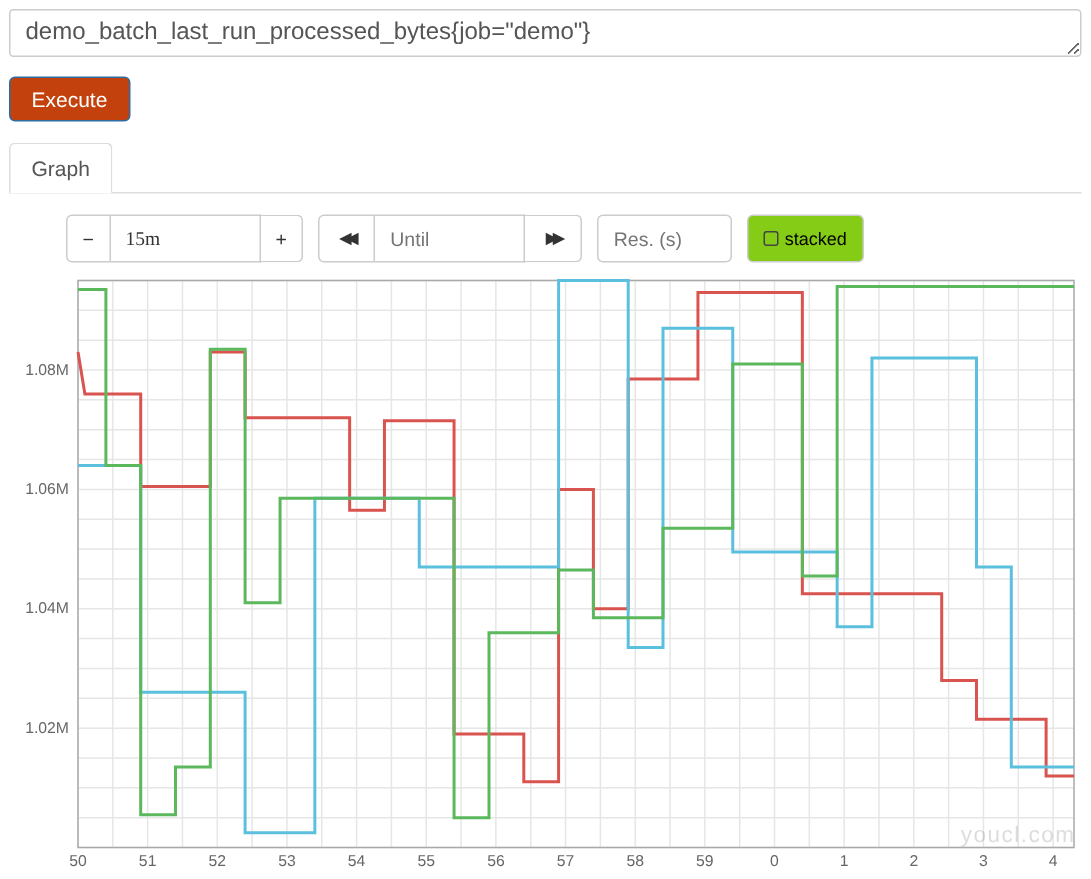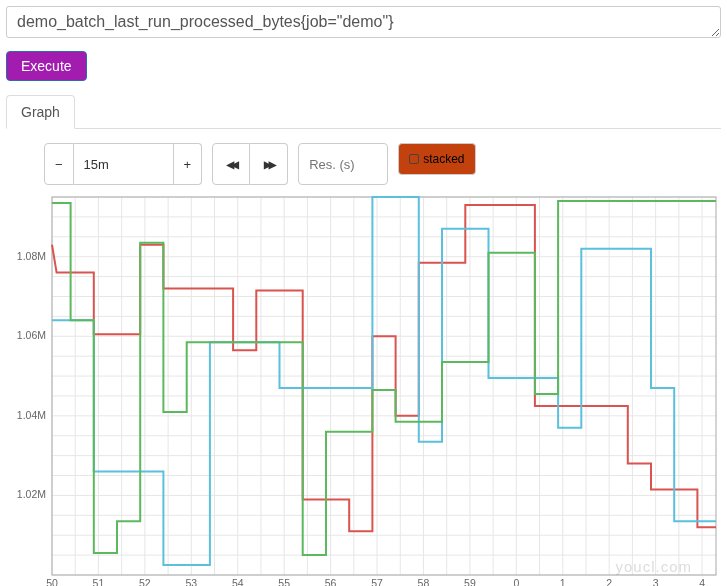--- a/index.html
+++ b/index.html
@@ -33,21 +33,21 @@
   padding: 6px 14px;
   border-radius: 4px;
   font-size: 14px;
   cursor: pointer;
   background: #fff;
   display: inline-flex;
   align-items: center;
   justify-content: center;
 }
 .btn-primary {
-  background: #a21caf;
+  background: #c2410c;
   border-color: #2e6da4;
   color: #fff;
 }
 .select-like {
   border: 1px solid #ccc;
   border-radius: 4px;
   padding: 6px 28px 6px 12px;
   color: #666;
   position: relative;
   min-width: 200px;
@@ -110,28 +110,28 @@
   font-family: inherit;
   font-size: 13px;
 }
 .input-sm {
   border: 1px solid #ccc;
   border-radius: 4px;
   padding: 14px 10px;
   font-size: 13px;
   color: #555;
   width: 90px;
-  height: 42px;
+  height: 32px;
   font-family: inherit;
 }
 .input-until { width: 190px; }
 .btn-outline {
   border: 1px solid #ccc;
   border-radius: 4px;
-  background: #c2410c;
+  background: #84cc16;
   padding: 6px 10px;
   height: 32px;
   display: flex;
   align-items: center;
   gap: 4px;
   font-size: 12px;
 }
 .icon {
   font-family: "Lucida Sans Unicode", sans-serif;
   font-weight: bold;
@@ -142,21 +142,21 @@
   margin-left: 0;
 }
 svg { display: block; }
 .y-label { font-size: 10.5px; fill: #666; }
 .x-label { font-size: 10.5px; fill: #666; }
 .grid line { stroke: #e6e6e6; stroke-width: 1; }
 .chart-border { fill: none; stroke: #a9a9a9; stroke-width: 1; }
 .series { fill: none; stroke-width: 2; }
 .watermark {
   position: absolute;
-  right: 29px;
+  right: 4px;
   bottom: 16px;
   font-size: 15px;
   color: rgba(140,140,140,0.3);
   letter-spacing: 1px;
   font-weight: 400;
   pointer-events: none;
 }
 </style>
 </head>
 <body>
@@ -171,29 +171,30 @@
 
 <div class="tabs">
   <div class="tab active">Graph</div>
 </div>
 
 <div class="toolbar">
   <div class="btn-group">
     <button class="btn-sm">
         <span>−</span>
       </button>
-    <input class="btn-sm" style="width: 100px; cursor: text;" value="15m">
+    <input class="btn-sm" style="width: 100px; cursor: text; font-family: Liberation Serif, serif;" value="15m">
     <button class="btn-sm">
         <span>+</span>
       </button>
   </div>
   <div class="btn-group">
     <button class="btn-sm" style="width:38px">
         <span class="icon" style="font-size:10px;letter-spacing:-3px">◀◀</span>
       </button>
+    <input class="btn-sm input-until" placeholder="Until" style="">
     <button class="btn-sm" style="width:38px">
         <span class="icon" style="font-size:10px;letter-spacing:-3px">▶▶</span>
       </button>
   </div>
   <input class="input-sm" placeholder="Res. (s)" style="">
   <button class="btn-outline">
     <span style="display:inline-block;width:10px;height:10px;border:1.5px solid #444;border-radius:2px"></span>
     <span>stacked</span>
   </button>
 </div>

